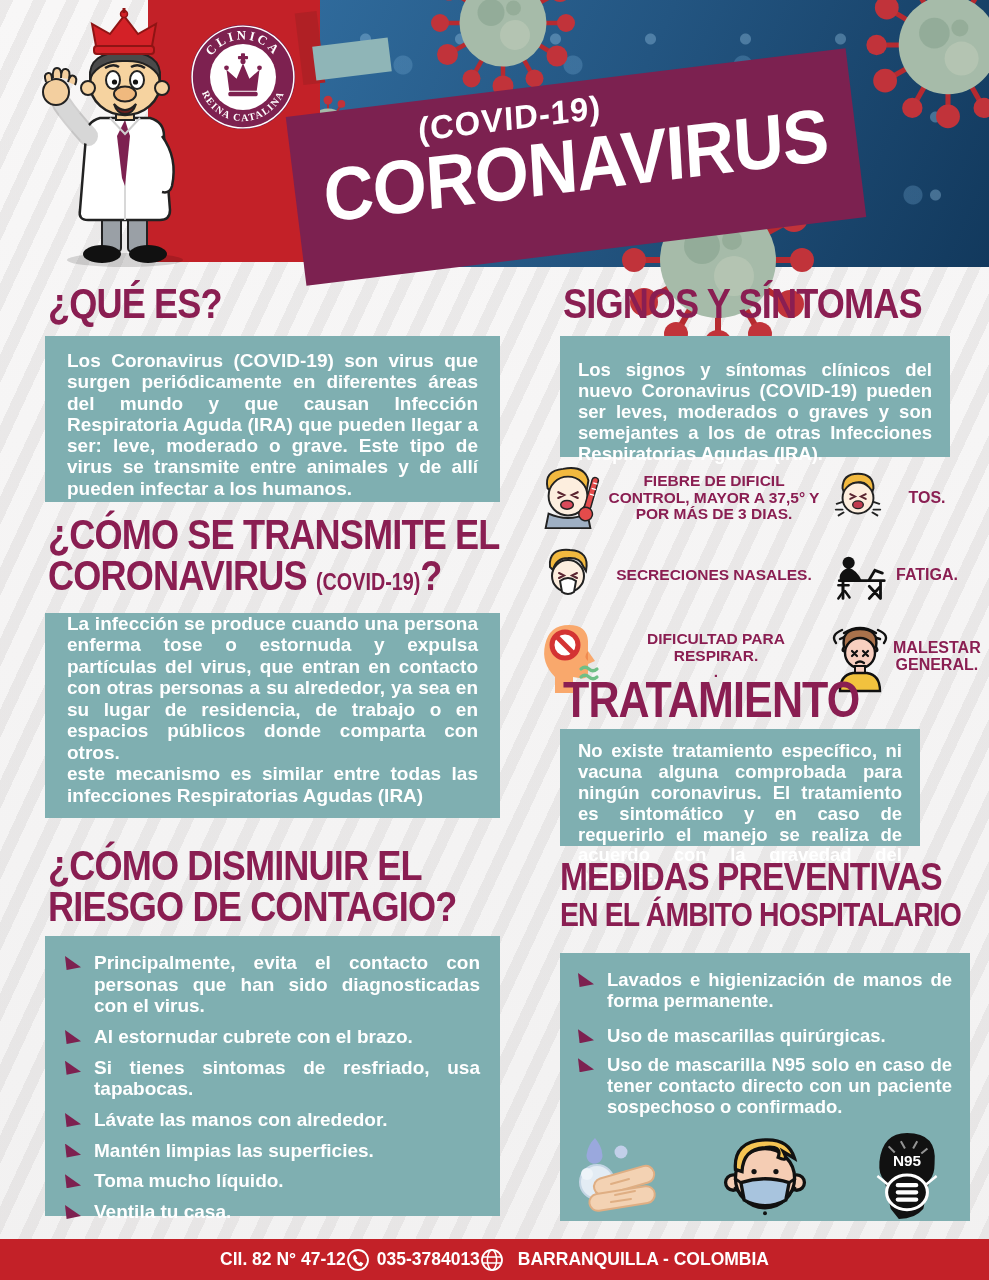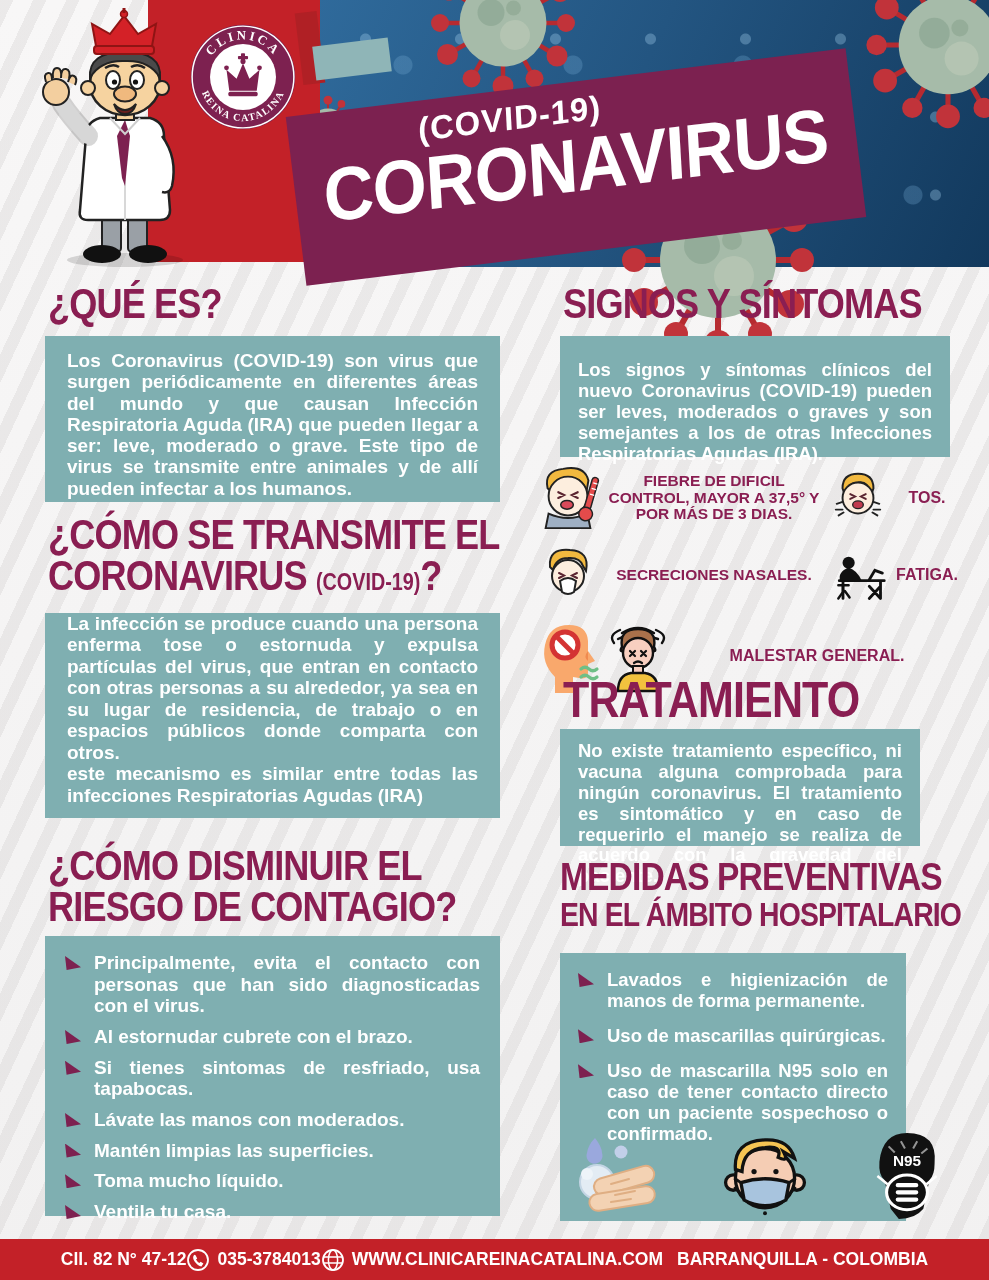--- a/index.html
+++ b/index.html
@@ -204,21 +204,21 @@
     <div class="blt">
         <span class="tri"></span>
         <div>Al estornudar cubrete con el brazo.</div>
       </div>
     <div class="blt">
         <span class="tri"></span>
         <div>Si tienes sintomas de resfriado, usa tapabocas.</div>
       </div>
     <div class="blt">
         <span class="tri"></span>
-        <div>Lávate las manos con moderados.</div>
+        <div>Lávate las manos con alrededor.</div>
       </div>
     <div class="blt">
         <span class="tri"></span>
         <div>Mantén limpias las superficies.</div>
       </div>
     <div class="blt">
         <span class="tri"></span>
         <div>Toma mucho líquido.</div>
       </div>
     <div class="blt">
@@ -288,20 +288,24 @@
     <div class="sym-row" style="height:92px">
       <span class="sym-ico">
         <svg width="72" height="78" viewBox="0 0 72 78">
           <path d="M22,76 L22,60 Q8,46 12,28 Q16,8 36,8 Q54,8 55,24 L55,34 L62,44 L55,47 L55,56 Q55,63 46,61 L40,60 L40,76 Z" fill="#f9a86c"></path>
           <path d="M55,34 Q50,40 55,44" fill="#f08a4f"></path>
           <circle cx="32" cy="28" r="13" fill="#fff" stroke="#d43333" stroke-width="5"></circle>
           <line x1="23" y1="19" x2="41" y2="37" stroke="#d43333" stroke-width="5"></line>
           <path d="M48,52 q4,-3.5 8,0 q4,3.5 8,0 M48,60 q4,-3.5 8,0 q4,3.5 8,0" stroke="#6fbf86" stroke-width="3.2" fill="none" stroke-linecap="round"></path>
         </svg>
       </span>
+      <span class="sym-lblA">
+        <span>DIFICULTAD PARA RESPIRAR.</span>
+        <div>.</div>
+      </span>
       <span class="sym-icoB">
         <svg width="64" height="74" viewBox="0 0 64 74">
           <path d="M16,14 Q32,4 48,14 M8,24 Q2,16 14,11 M56,24 Q62,16 50,11 M12,20 Q28,12 52,20" stroke="#111" stroke-width="2.4" fill="none" stroke-linecap="round"></path>
           <path d="M16,28 Q13,10 32,10 Q51,10 48,28 Q52,34 44,32 Q38,36 32,31 Q25,36 20,32 Q12,34 16,28 Z" fill="#a9714b" stroke="#111" stroke-width="2.4"></path>
           <circle cx="32" cy="34" r="15" fill="#f8cfc0" stroke="#111" stroke-width="2.4"></circle>
           <path d="M24,32 l5,5 M29,32 l-5,5 M35,32 l5,5 M40,32 l-5,5" stroke="#111" stroke-width="2.2" stroke-linecap="round"></path>
           <path d="M28,44 q4,-3 8,0" stroke="#111" stroke-width="2.2" fill="none" stroke-linecap="round"></path>
           <rect x="27" y="47" width="10" height="7" fill="#f8cfc0" stroke="#111" stroke-width="2"></rect>
           <path d="M12,72 Q12,56 25,54 L39,54 Q52,56 52,72 Z" fill="#f2c23e" stroke="#111" stroke-width="2.4"></path>
         </svg>
@@ -312,26 +316,26 @@
 
   <div class="h" style="left:563px;top:676px;font-size:50px">
     <span class="cond">TRATAMIENTO</span>
   </div>
   <div class="tealbox" style="left:560px;top:729px;width:360px;height:117px;padding:12px 18px;font-size:18.5px;line-height:1.13">No existe tratamiento específico, ni vacuna alguna comprobada para ningún coronavirus. El tratamiento  es sintomático y en caso de requerirlo el manejo se realiza de acuerdo con la gravedad  del paciente.</div>
 
   <div class="h" style="left:560px;top:857px;line-height:1.05">
     <span class="cond" style="font-size:39px">MEDIDAS PREVENTIVAS</span><br>
     <span class="cond" style="font-size:33px">EN EL ÁMBITO HOSPITALARIO</span>
   </div>
-  <div class="tealbox" style="left:560px;top:953px;width:346px;height:268px;padding:16px 18px 10px;font-size:18.5px;line-height:1.14">
+  <div class="tealbox" style="left:560px;top:953px;width:410px;height:268px;padding:16px 18px 10px;font-size:18.5px;line-height:1.14">
     <div class="blt" style="margin-bottom:14px">
         <span class="tri"></span>
         <div>Lavados e higienización de manos de forma permanente.</div>
       </div>
-    <div class="blt" style="margin-bottom:14px">
+    <div class="blt" style="margin-bottom:8px">
         <span class="tri"></span>
         <div>Uso de mascarillas quirúrgicas.</div>
       </div>
     <div class="blt">
         <span class="tri"></span>
         <div>Uso de mascarilla N95 solo en caso de tener contacto directo con un paciente sospechoso o confirmado.</div>
       </div>
   </div>
 
   <div class="micons">
@@ -381,18 +385,17 @@
         <path d="M8.2,6.8 q-2.4,2.8 0.6,7 q3,4.2 6.6,4.6 l2,-2.8 -2.8,-1.8 -1.2,1.2 q-2.2,-1.1 -3.4,-3.4 l1.2,-1.2 -1.6,-3.2 Z" fill="#fff"></path>
       </svg>
       <span>035-3784013</span>
     </span>
     <span class="fgrp">
       <svg width="24" height="24" viewBox="0 0 24 24">
         <circle cx="12" cy="12" r="10" stroke="#fff" stroke-width="1.8" fill="none"></circle>
         <path d="M3,9 h18 M3,15 h18" stroke="#fff" stroke-width="1.5" fill="none"></path>
         <ellipse cx="12" cy="12" rx="4.6" ry="10" stroke="#fff" stroke-width="1.5" fill="none"></ellipse>
       </svg>
-      <span>WWW.CLINICAREINACATALINA.COM</span>
     </span>
     <span class="loc">BARRANQUILLA - COLOMBIA</span>
   </div>
 
 </div>
 
 </body></html>

